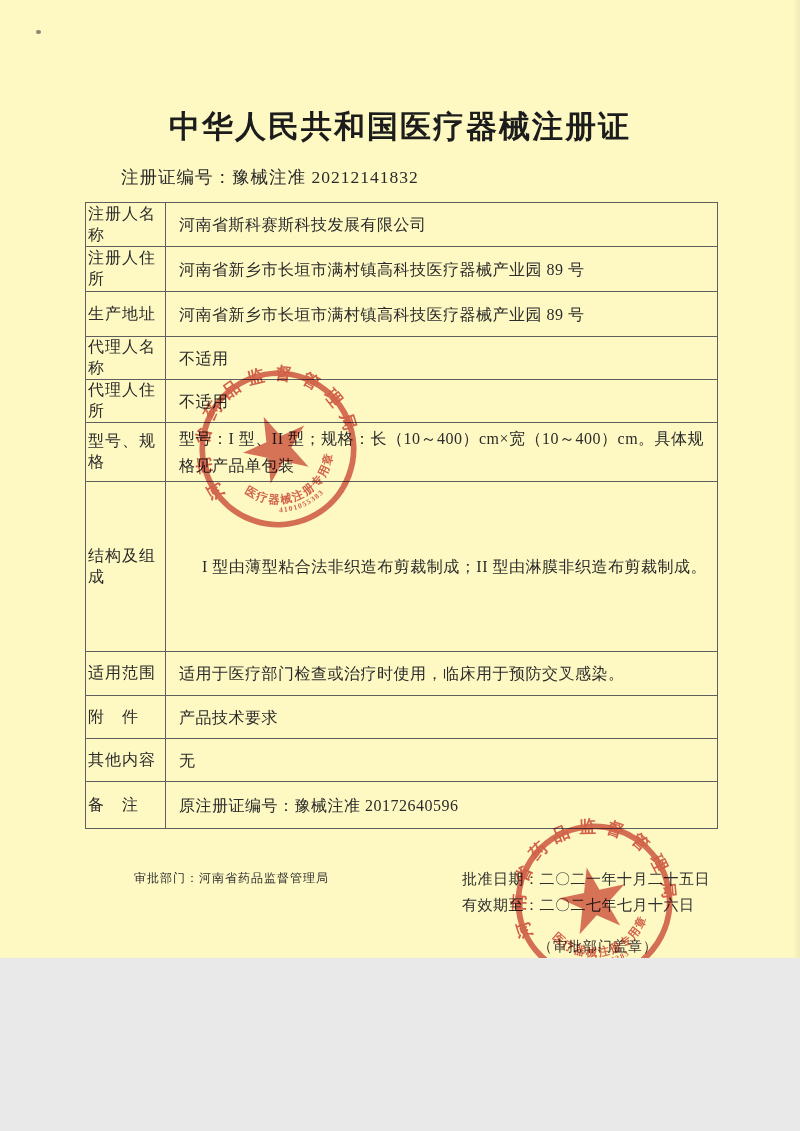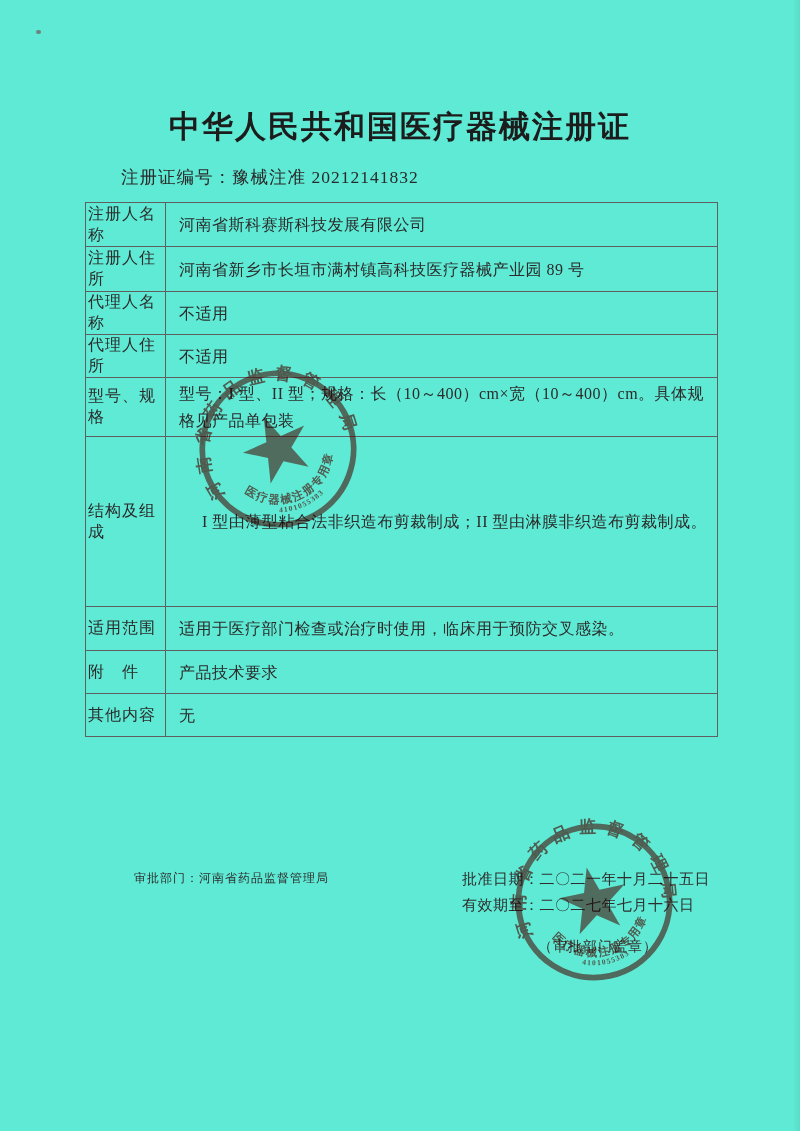--- a/index.html
+++ b/index.html
@@ -1,17 +1,17 @@
 <!DOCTYPE html>
 <html><head>
 <meta charset="utf-8">
 <style>
   html,body{margin:0;padding:0;background:#e9e9e9;}
   .page{
-    position:relative;width:800px;height:1131px;margin:0 auto;background:#5eead4;
+    position:relative;width:800px;height:958px;margin:0 auto;background:#fef9c3;
     font-family:"Liberation Serif","DejaVu Serif",serif;color:#262626;overflow:hidden;
   }
   .page::after{content:"";position:absolute;top:0;right:0;width:7px;height:100%;
     background:linear-gradient(to right,rgba(0,0,0,0),rgba(0,0,0,.06));pointer-events:none;}
   .speck{position:absolute;left:36px;top:30px;width:5px;height:4px;background:#6f6c68;border-radius:2px;opacity:.8;}
 
   .title{
     position:absolute;top:106px;left:0;width:100%;text-align:center;margin:0;
     font-size:31px;font-weight:bold;color:#1c1c1c;letter-spacing:2px;
   }
@@ -58,20 +58,24 @@
       </colgroup>
     <tbody>
         <tr class="r1">
           <td class="lbl">注册人名称</td>
           <td class="val">河南省斯科赛斯科技发展有限公司</td>
         </tr>
     <tr class="r2">
           <td class="lbl">注册人住所</td>
           <td class="val">河南省新乡市长垣市满村镇高科技医疗器械产业园 89 号</td>
         </tr>
+    <tr class="r3">
+          <td class="lbl">生产地址</td>
+          <td class="val">河南省新乡市长垣市满村镇高科技医疗器械产业园 89 号</td>
+        </tr>
     <tr class="r4">
           <td class="lbl">代理人名称</td>
           <td class="val">不适用</td>
         </tr>
     <tr class="r5">
           <td class="lbl">代理人住所</td>
           <td class="val">不适用</td>
         </tr>
     <tr class="r7">
           <td class="lbl">型号、规格</td>
@@ -85,20 +89,24 @@
           <td class="lbl">适用范围</td>
           <td class="val">适用于医疗部门检查或治疗时使用，临床用于预防交叉感染。</td>
         </tr>
     <tr class="r10">
           <td class="lbl">附　件</td>
           <td class="val">产品技术要求</td>
         </tr>
     <tr class="r11">
           <td class="lbl">其他内容</td>
           <td class="val">无</td>
+        </tr>
+    <tr class="r12">
+          <td class="lbl">备　注</td>
+          <td class="val">原注册证编号：豫械注准 20172640596</td>
         </tr>
   </tbody>
     </table>
 
   <div class="dept-line"><span>审批部门：</span><span>河南省药品监督管理局</span></div>
 
   <div class="dates">
     <div class="date-line"><span>批准日期：</span><span>二〇二一年十月二十五日</span></div>
     <div class="date-line"><span>有效期至：</span><span>二〇二七年七月十六日</span></div>
   </div>

